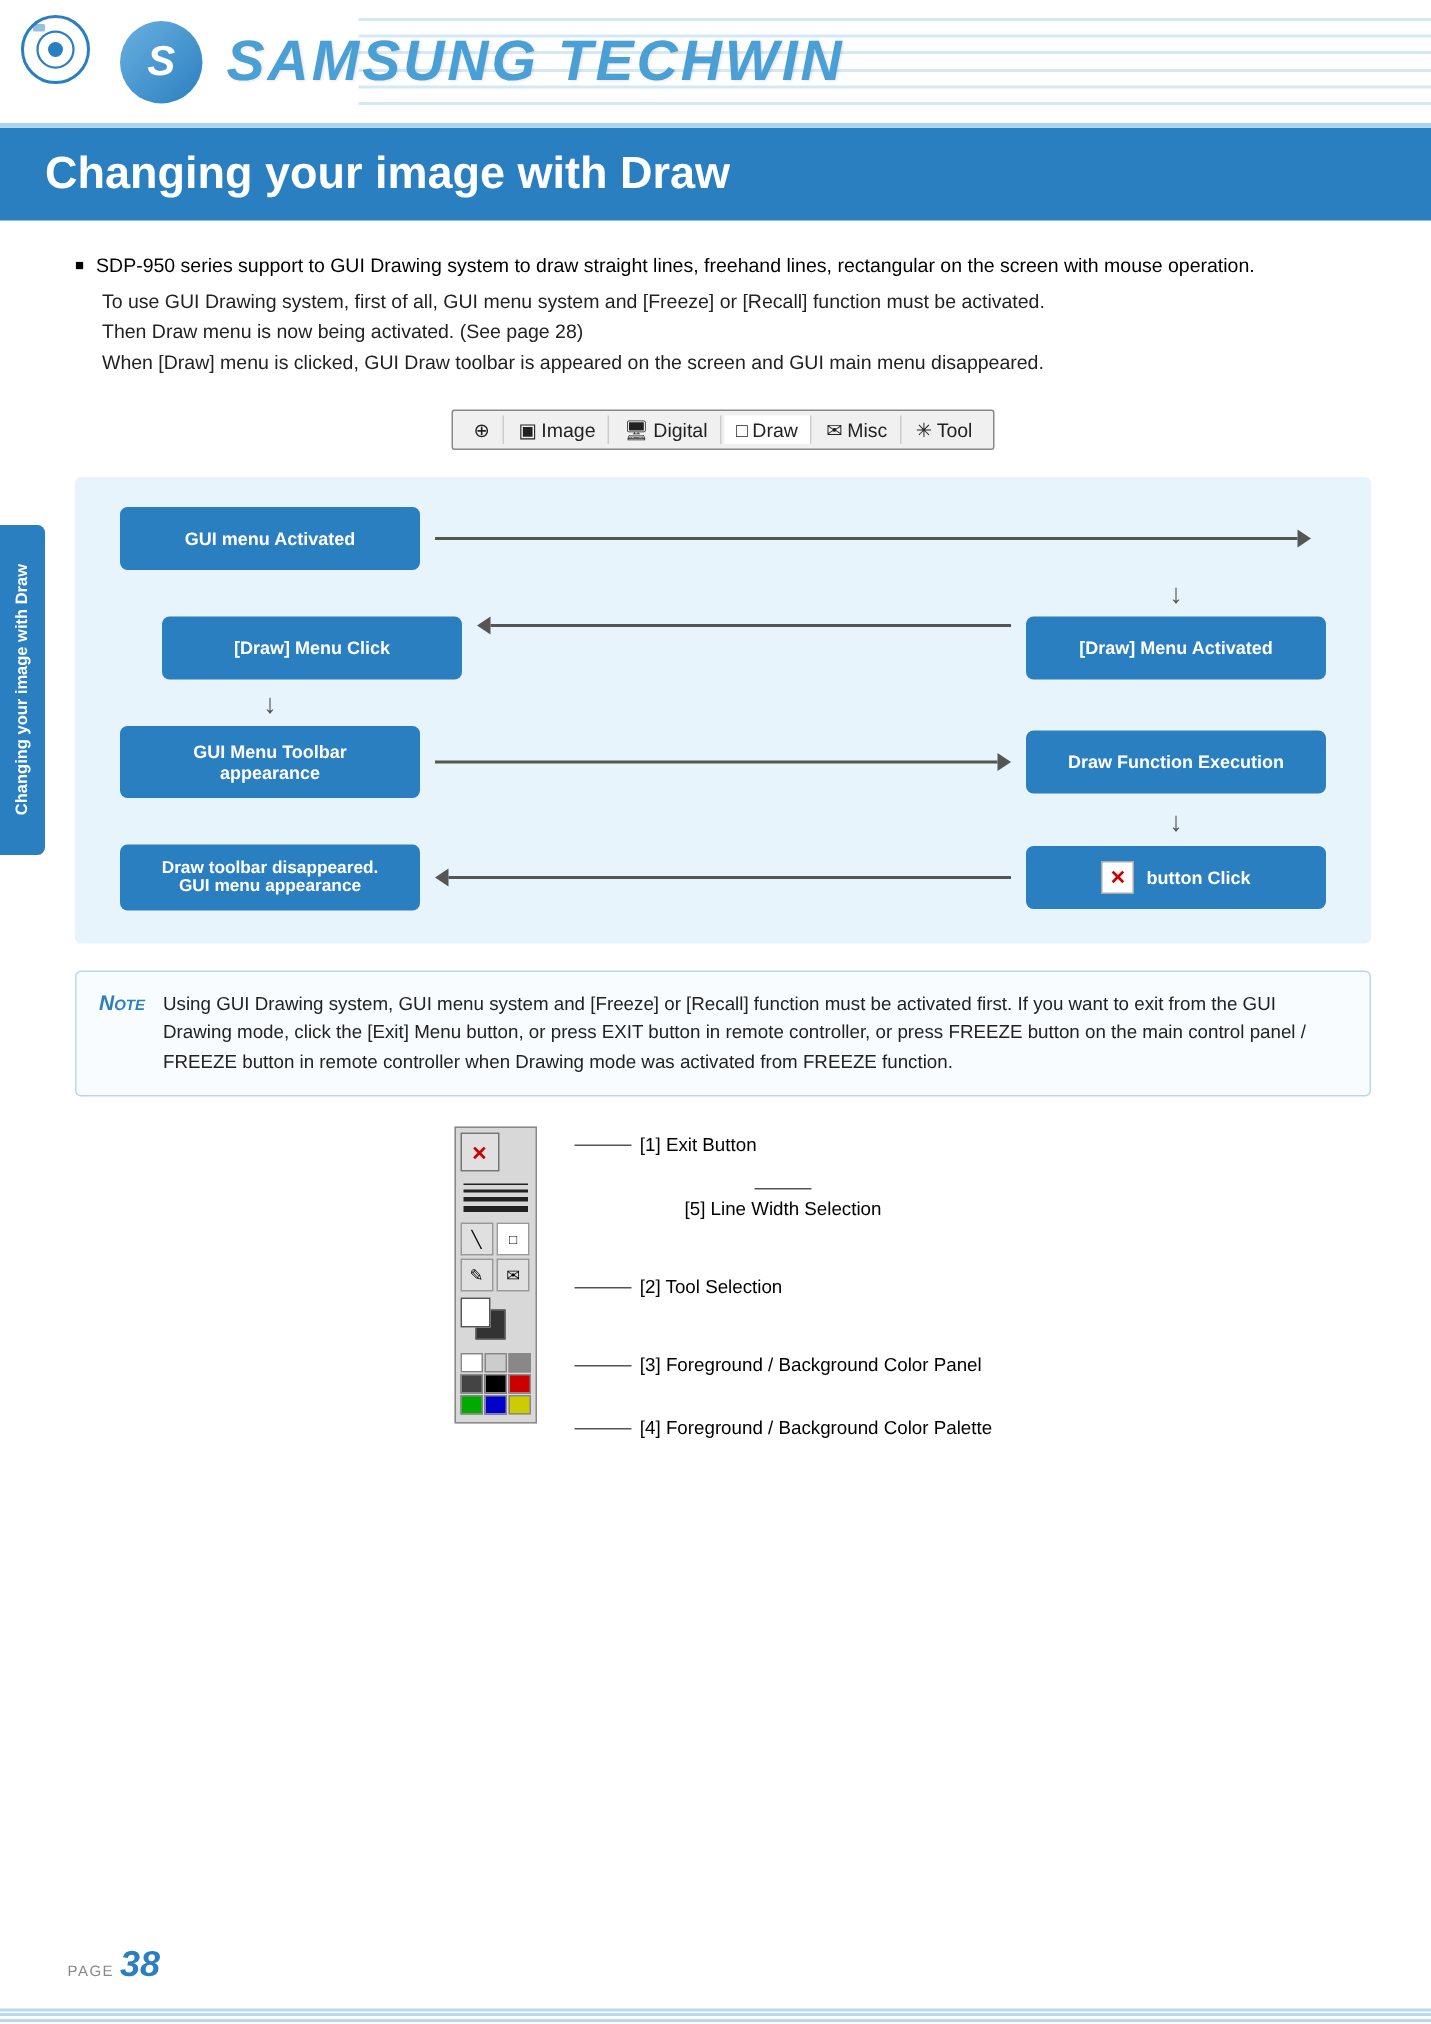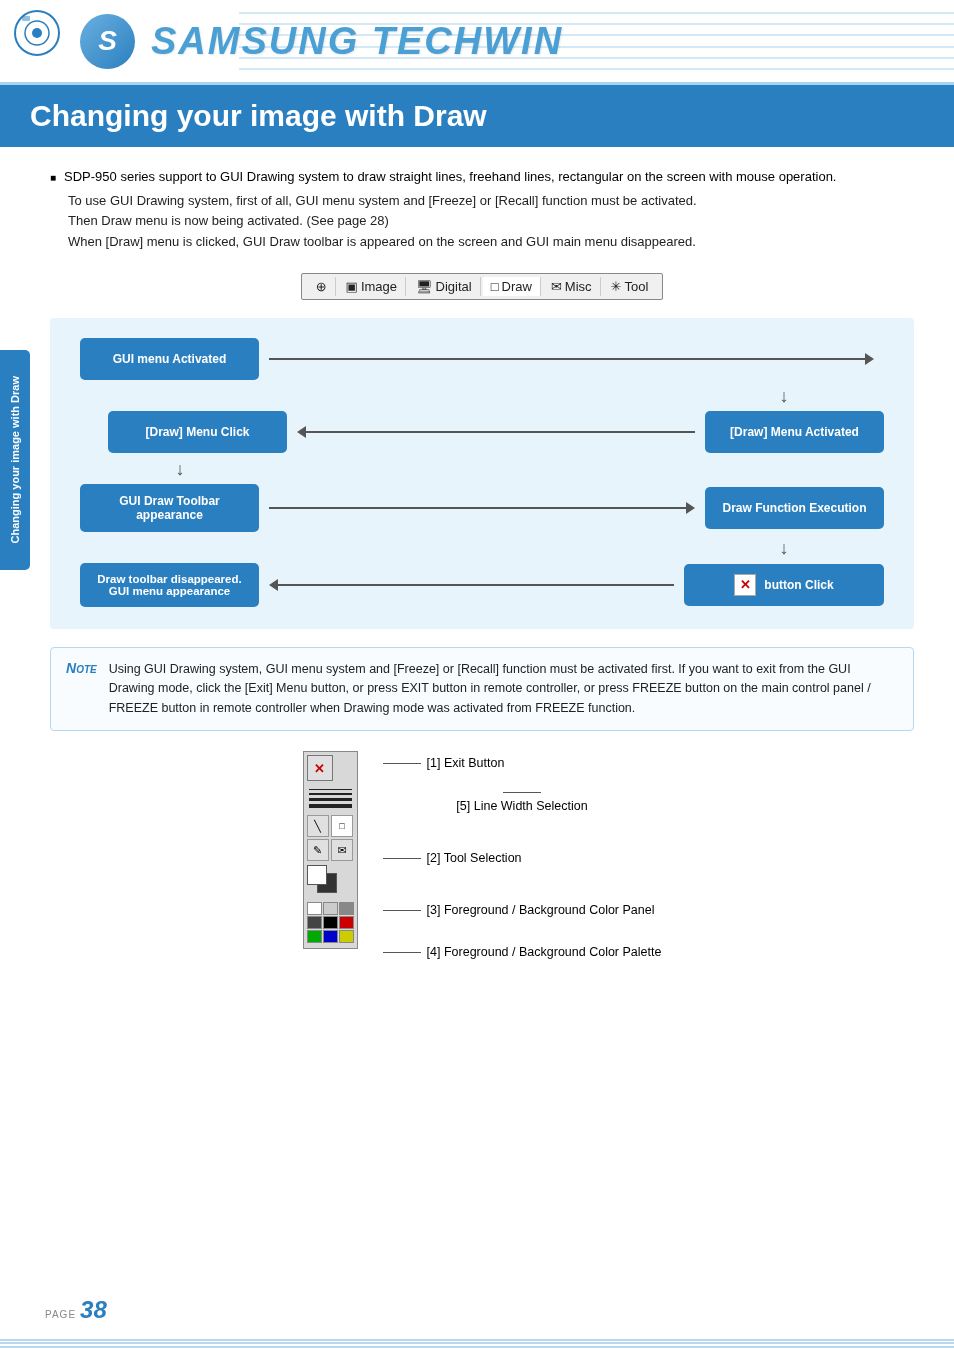--- a/index.html
+++ b/index.html
@@ -185,21 +185,21 @@
       position: relative;
     }
     .flow-box {
       background: #2a7fc0;
       color: #fff;
       font-size: 12px;
       font-weight: bold;
       padding: 10px 16px;
       border-radius: 5px;
       text-align: center;
-      width: 179px;
+      width: 200px;
       min-height: 42px;
       display: flex;
       align-items: center;
       justify-content: center;
     }
 
     
     .x-button-box {
       display: flex;
       align-items: center;
@@ -372,42 +372,42 @@
         <div style="border-top:6px solid transparent; border-bottom:6px solid transparent; border-left:9px solid #555;"></div>
       </div>
     </div>
 
     <div style="display:flex; justify-content:flex-end; margin-bottom:4px;">
       <div style="width:200px; display:flex; justify-content:center;">
         <span style="font-size:18px; color:#555;">↓</span>
       </div>
     </div>
 
-    <div style="display:flex; align-items:center; justify-content:space-between; margin-bottom:6px;padding-left:28px;">
+    <div style="display:flex; align-items:flex-start; justify-content:space-between; margin-bottom:6px;padding-left:28px;">
       <div class="flow-box">
         <span>[Draw] Menu Click</span>
       </div>
       <div style="flex:1; display:flex; align-items:center; padding: 0 10px;">
         <div style="border-top:6px solid transparent; border-bottom:6px solid transparent; border-right:9px solid #555;"></div>
         <div style="flex:1; height:2px; background:#555;"></div>
       </div>
       <div class="flow-box">
         <span>[Draw] Menu Activated</span>
       </div>
     </div>
 
     <div style="display:flex; justify-content:flex-start; margin-bottom:4px;">
       <div style="width:200px; display:flex; justify-content:center;">
         <span style="font-size:18px; color:#555;">↓</span>
       </div>
     </div>
 
     <div style="display:flex; align-items:center; justify-content:space-between; margin-bottom:6px;">
       <div class="flow-box">
-        <span>GUI Draw Toolbar appearance</span>
+        <span>GUI Menu Toolbar appearance</span>
       </div>
       <div style="flex:1; display:flex; align-items:center; padding: 0 10px;">
         <div style="flex:1; height:2px; background:#555;"></div>
         <div style="border-top:6px solid transparent; border-bottom:6px solid transparent; border-left:9px solid #555;"></div>
       </div>
       <div class="flow-box">
         <span>Draw Function Execution</span>
       </div>
     </div>
 

